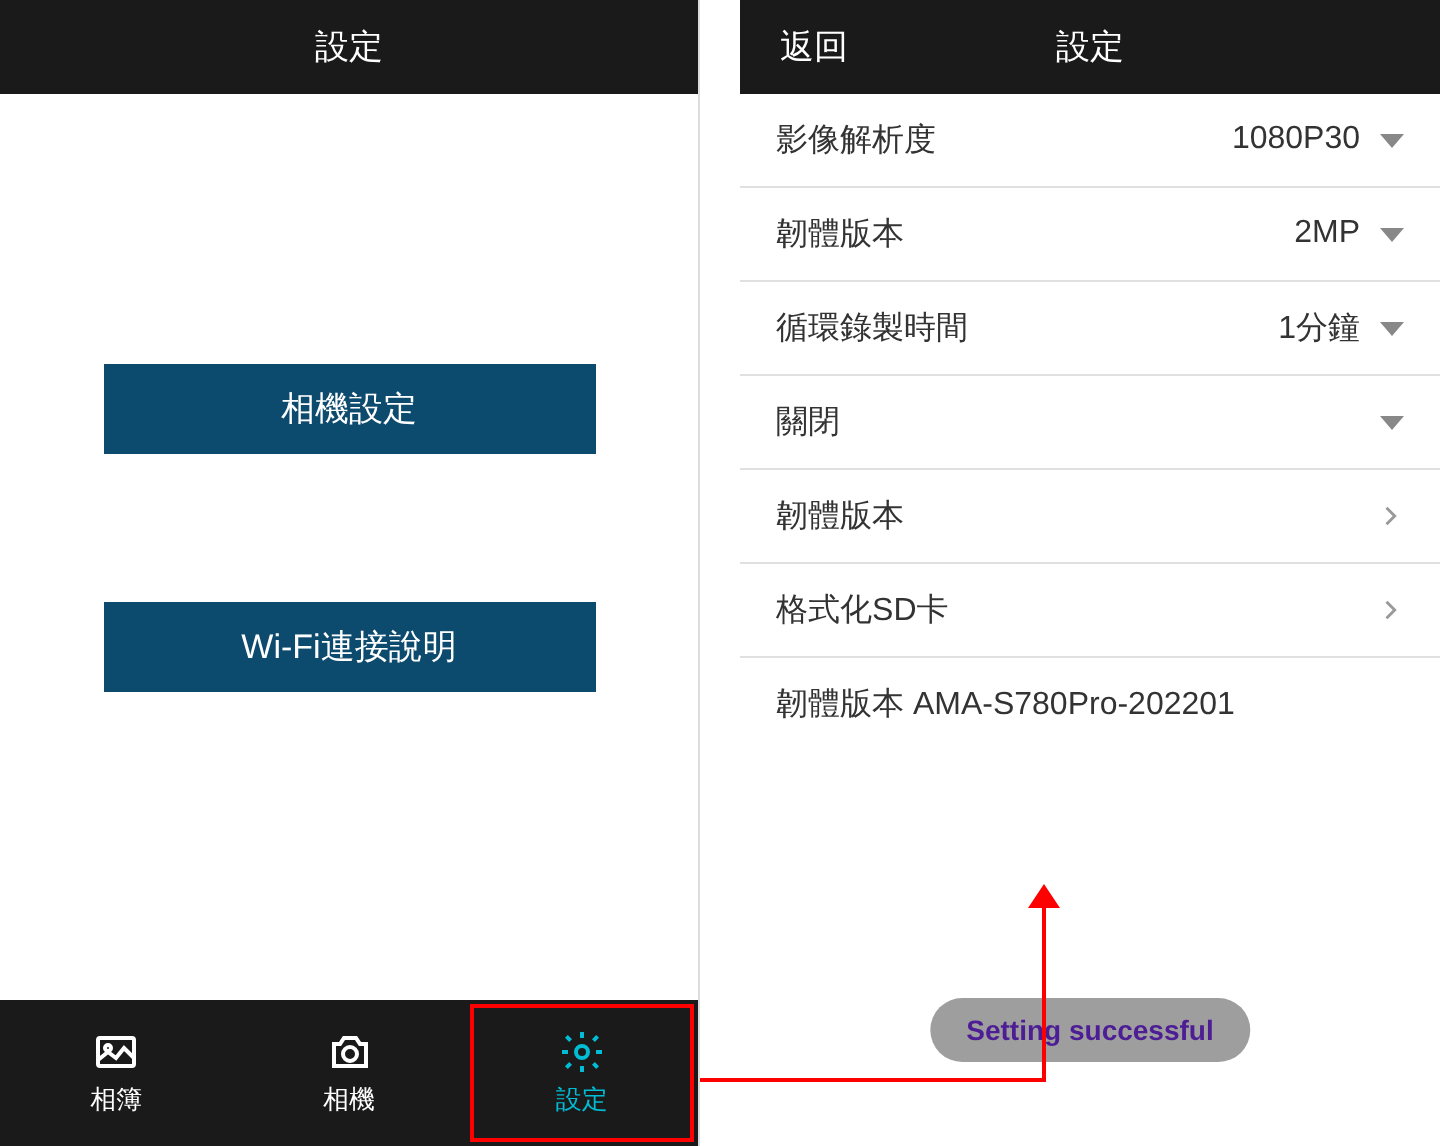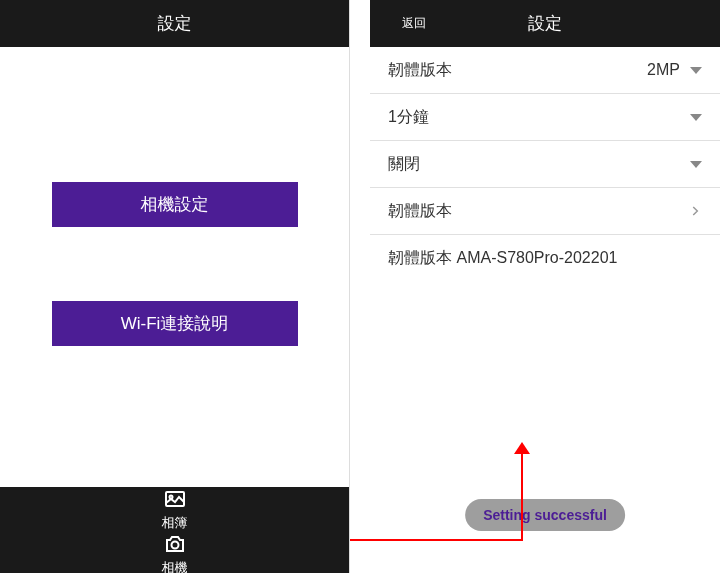--- a/index.html
+++ b/index.html
@@ -2,26 +2,26 @@
 <html><head>
   <meta charset="utf-8">
   <style>
     * { margin: 0; padding: 0; box-sizing: border-box; }
     body { font-family: -apple-system, "Helvetica Neue", Arial, sans-serif; background: #fff; }
     .container { display: flex; width: 720px; height: 573px; gap: 20px; }
     .left-panel, .right-panel { width: 360px; height: 100%; display: flex; flex-direction: column; }
     .left-panel { background: #fff; border-right: 1px solid #ddd; }
     
     .header { background: #1a1a1a; color: #fff; height: 47px; display: flex; align-items: center; justify-content: center; font-size: 17px; position: relative; }
-    .header .back { position: absolute; left: 32px; font-size: 12px; font-family: Liberation Mono, monospace; }
+    .header .back { position: absolute; left: 20px; font-size: 17px; font-family: Liberation Mono, monospace; }
     
     .left-content { flex: 1; display: flex; flex-direction: column; align-items: center; padding-top: 135px; gap: 74px; }
-    .big-btn { background: #4c1d95; color: #fff; width: 246px; height: 45px; display: flex; align-items: center; justify-content: center; font-size: 17px; cursor: pointer; }
+    .big-btn { background: #0c4a6e; color: #fff; width: 246px; height: 45px; display: flex; align-items: center; justify-content: center; font-size: 17px; cursor: pointer; }
     
-    .tabbar { background: #1a1a1a; height: 86px; display: flex; flex-direction: column; }
+    .tabbar { background: #1a1a1a; height: 73px; display: flex; }
     .tab { flex: 1; display: flex; flex-direction: column; align-items: center; justify-content: center; gap: 3px; color: #fff; font-size: 13px; cursor: pointer; position: relative; }
     .tab.active { color: #00bcd4; }
     .tab.highlight::before { content: ""; position: absolute; inset: 2px 2px 2px 2px; border: 2px solid #ff0000; }
     .tab-icon { width: 24px; height: 24px; }
     
     .right-content { flex: 1; position: relative; overflow: hidden; }
     .row { display: flex; align-items: center; justify-content: space-between; padding: 0 18px; height: 47px; border-bottom: 1px solid #e0e0e0; font-size: 16px; color: #333; }
     .row .label { flex: 1; }
     .row .value { color: #333; margin-right: 10px; }
     .row.no-border { border-bottom: none; }
@@ -76,34 +76,46 @@
     </div>
   </div>
 
   <div class="right-panel">
     <div class="header">
       <span class="back">返回</span>
       <span>設定</span>
     </div>
     <div class="right-content">
       <div class="row">
+        <span class="label">影像解析度</span>
+        <span class="value">1080P30</span>
+        <span class="tri"></span>
+      </div>
+      <div class="row">
         <span class="label">韌體版本</span>
         <span class="value">2MP</span>
         <span class="tri"></span>
       </div>
       <div class="row">
+        <span class="label">循環錄製時間</span>
         <span class="value">1分鐘</span>
         <span class="tri"></span>
       </div>
       <div class="row">
         <span class="value">關閉</span>
         <span class="tri"></span>
       </div>
       <div class="row">
         <span class="label">韌體版本</span>
+        <svg class="chevron" viewBox="0 0 24 24" fill="none" stroke="#999" stroke-width="2.5">
+            <path d="M9 5l7 7-7 7"></path>
+          </svg>
+      </div>
+      <div class="row">
+        <span class="label">格式化SD卡</span>
         <svg class="chevron" viewBox="0 0 24 24" fill="none" stroke="#999" stroke-width="2.5">
             <path d="M9 5l7 7-7 7"></path>
           </svg>
       </div>
       <div class="row no-border">
         <span class="label">韌體版本 AMA-S780Pro-202201</span>
       </div>
 
       <div class="toast">
         <span>Setting successful</span>

